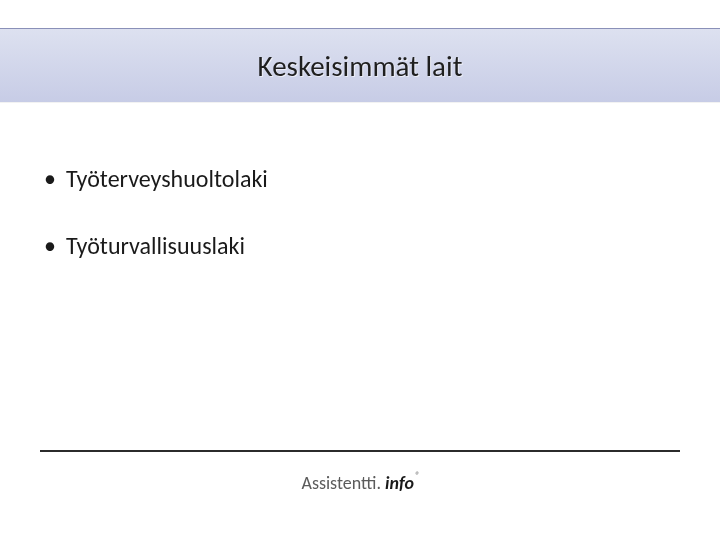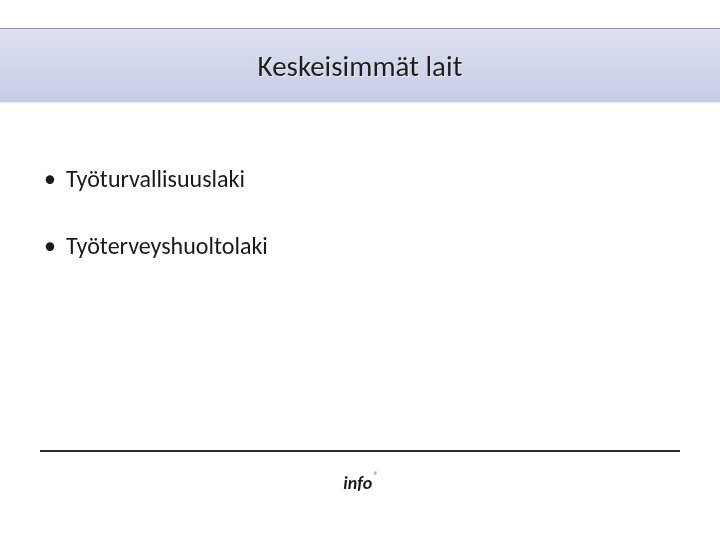--- a/index.html
+++ b/index.html
@@ -93,26 +93,27 @@
 <body>
 
 <div class="slide">
 
   <div class="title-band">
     <div class="title-text">Keskeisimmät lait</div>
   </div>
 
   <div class="content">
     <ul class="bullet-list">
+      <li><span>Työterveyshuoltolaki</span></li>
       <li><span>Työturvallisuuslaki</span></li>
-      <li><span>Työterveyshuoltolaki</span></li>
     </ul>
   </div>
 
   <div class="hr"></div>
 
   <div class="footer">
+    <span class="footer-brand-1">Assistentti.</span>
     <span class="footer-brand-2">
       <span>info</span><span class="reg-mark">®</span>
     </span>
   </div>
 
 </div>
 
 </body></html>

